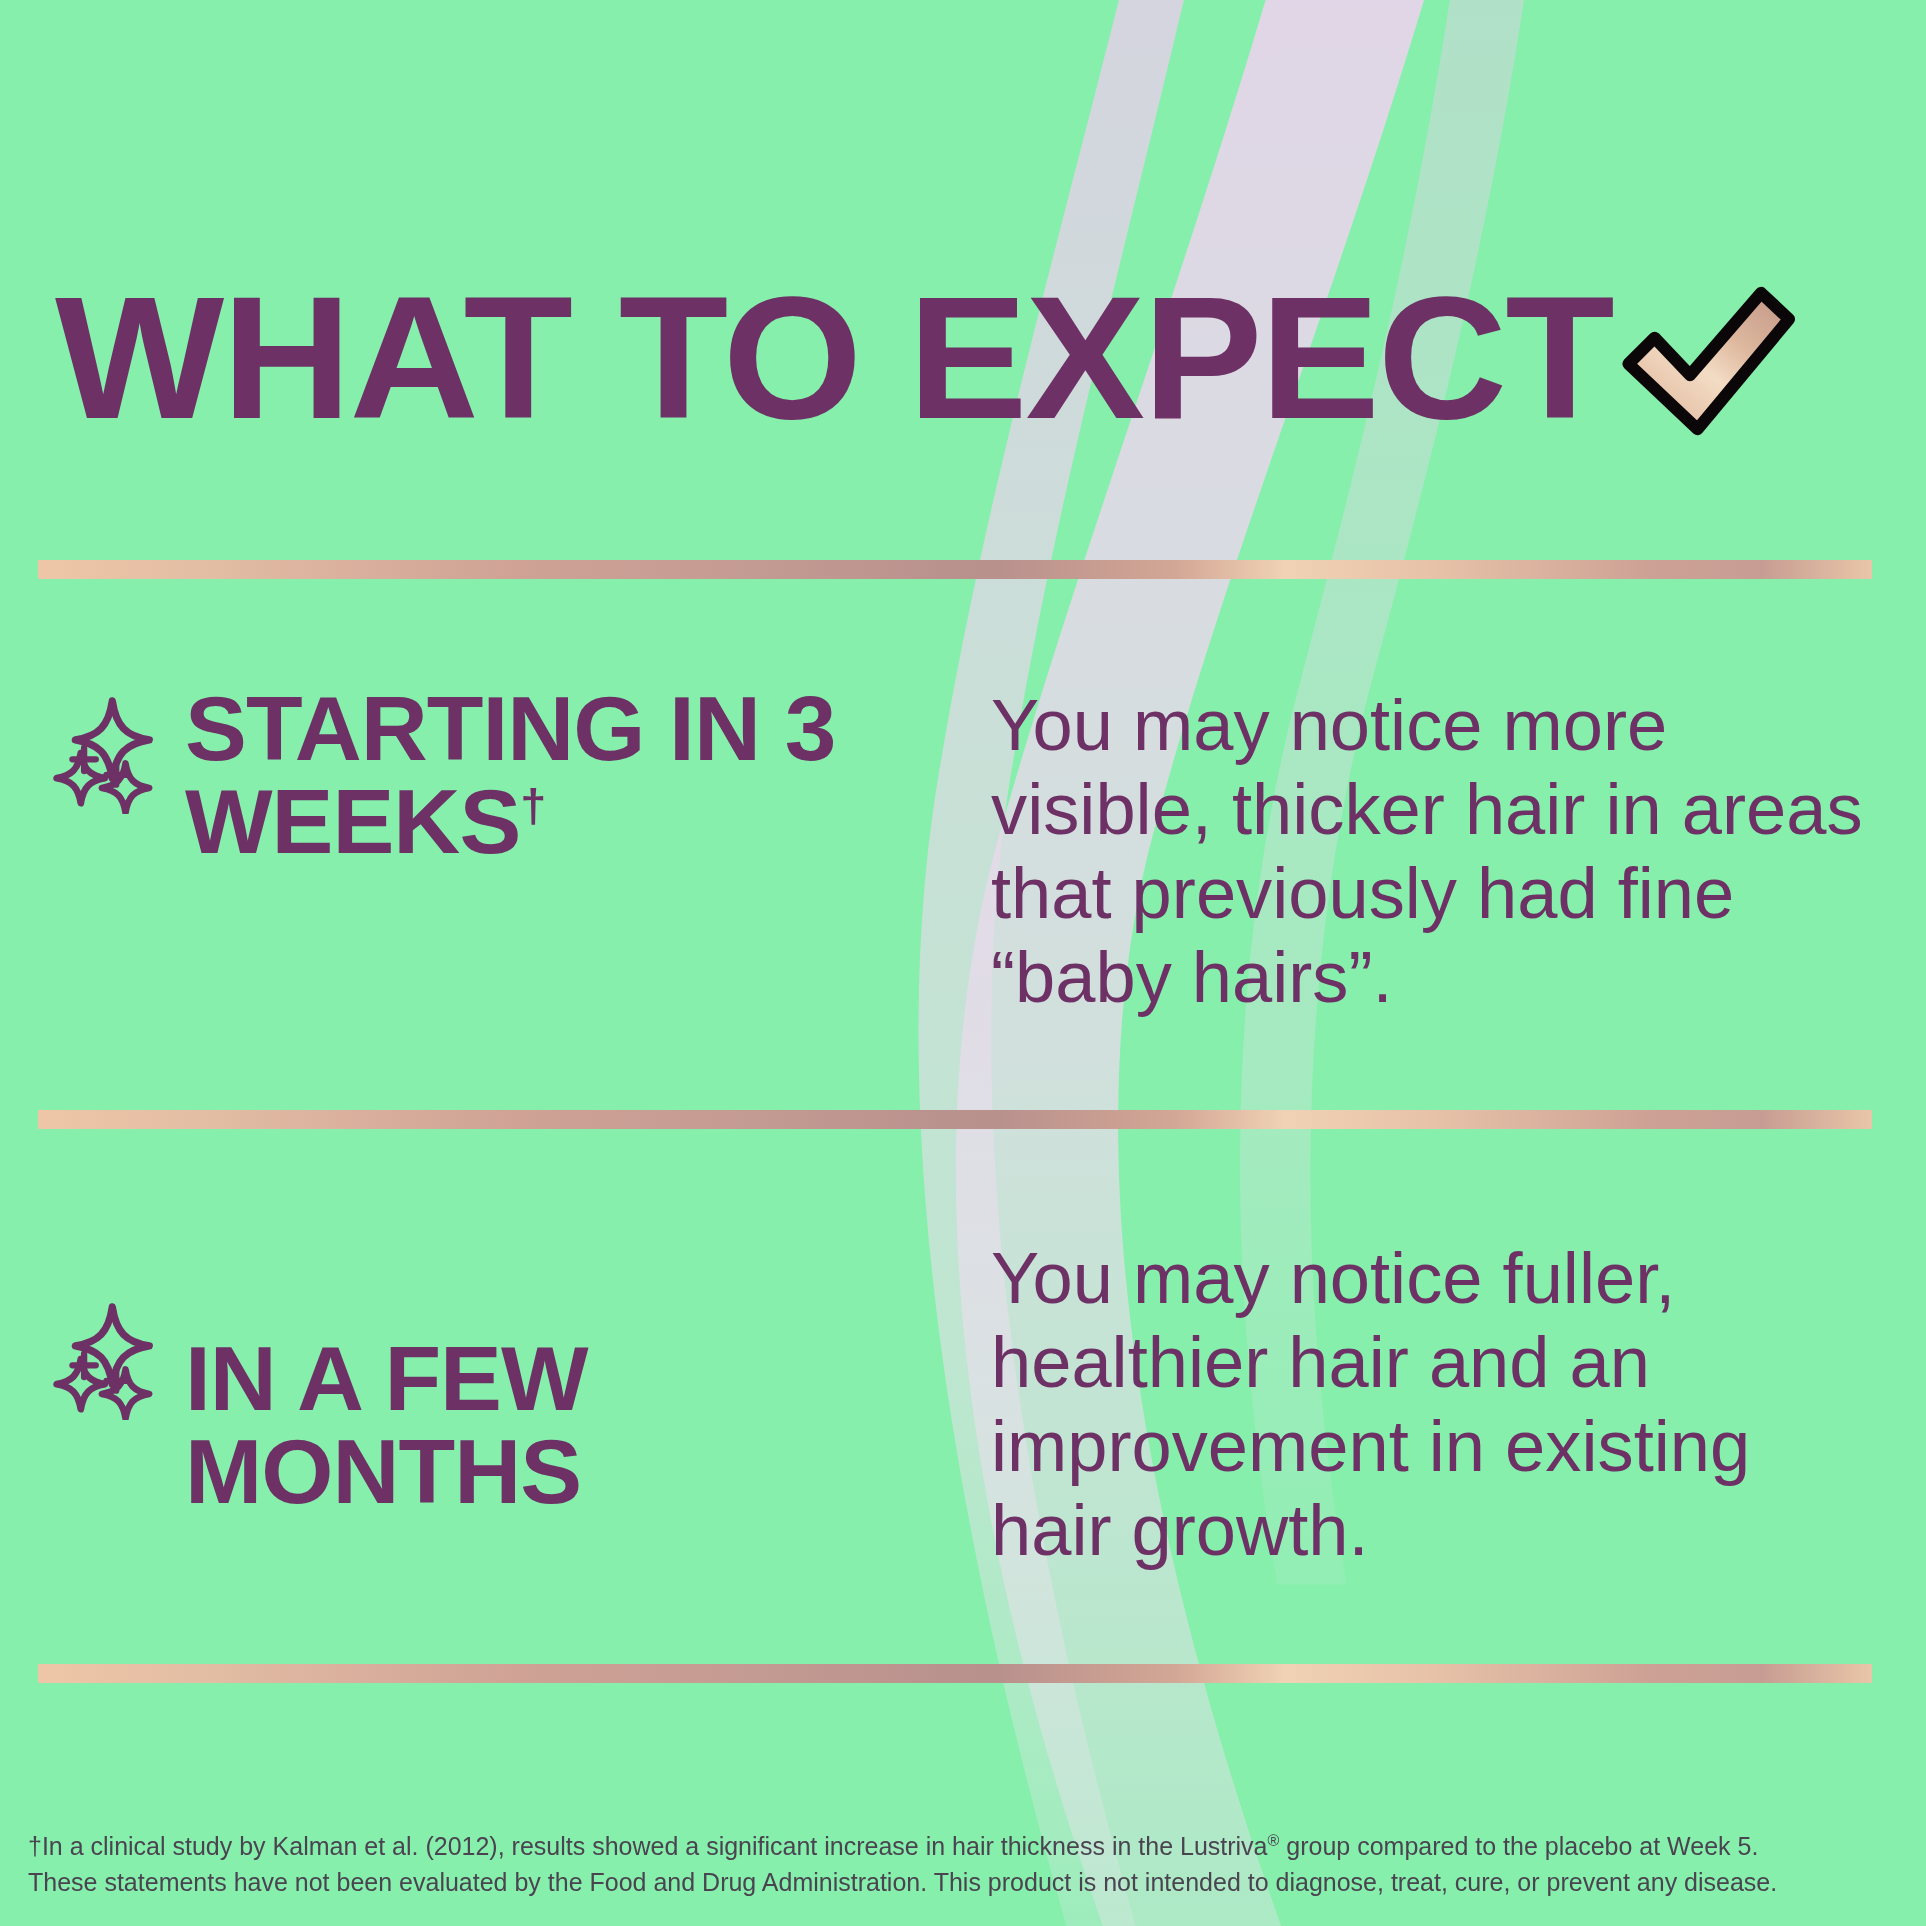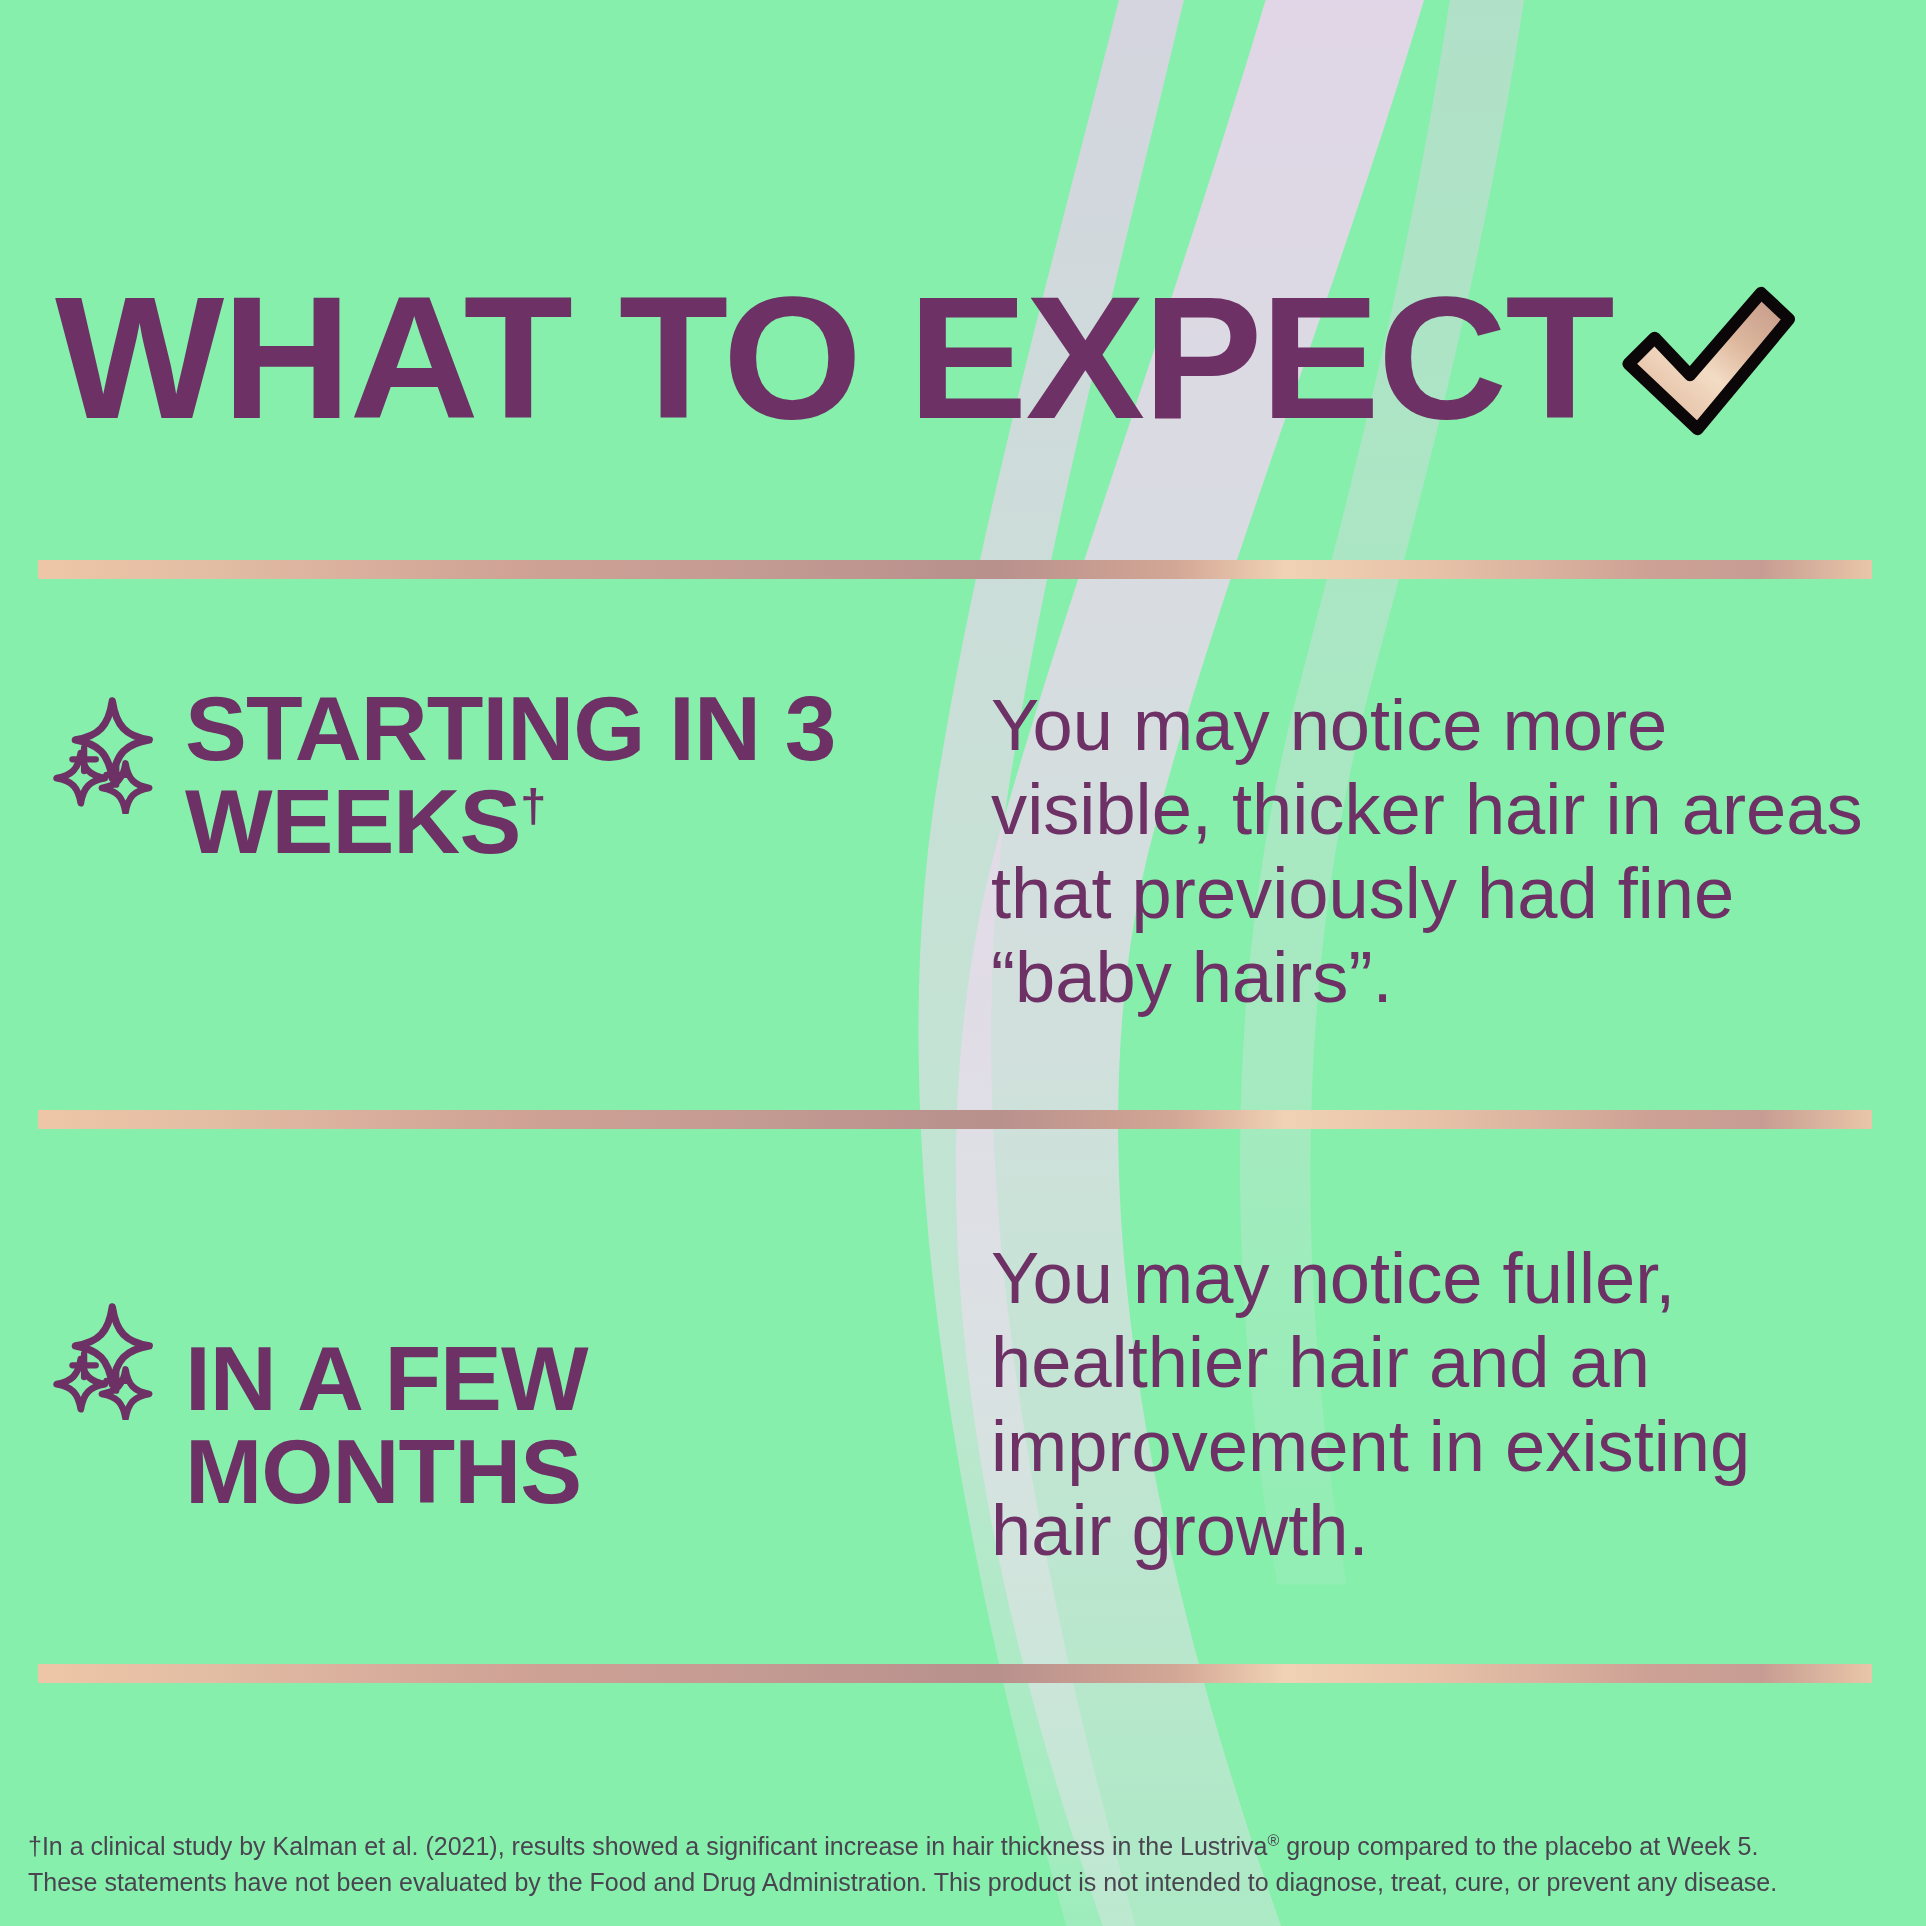--- a/index.html
+++ b/index.html
@@ -252,18 +252,18 @@
       <h2 class="block-heading">IN A FEW MONTHS</h2>
     </div>
     <div class="block-right">
       <p class="block-body">You may notice fuller, healthier hair and an improvement in existing hair growth.</p>
     </div>
   </div>
 
   <div class="divider" id="divider-3"></div>
 
   <div class="footnotes">
-    <p class="footnote-line"><span>†</span><span>In a clinical study by Kalman et al. (2021), results showed a significant increase in hair thickness in the Lustriva</span><sup>®</sup><span> group compared to the placebo at Week 5.</span></p>
+    <p class="footnote-line"><span>†</span><span>In a clinical study by Kalman et al. (2012), results showed a significant increase in hair thickness in the Lustriva</span><sup>®</sup><span> group compared to the placebo at Week 5.</span></p>
     <p class="footnote-line">These statements have not been evaluated by the Food and Drug Administration. This product is not intended to diagnose, treat, cure, or prevent any disease.</p>
   </div>
 
 </div>
 
 
 </body></html>

